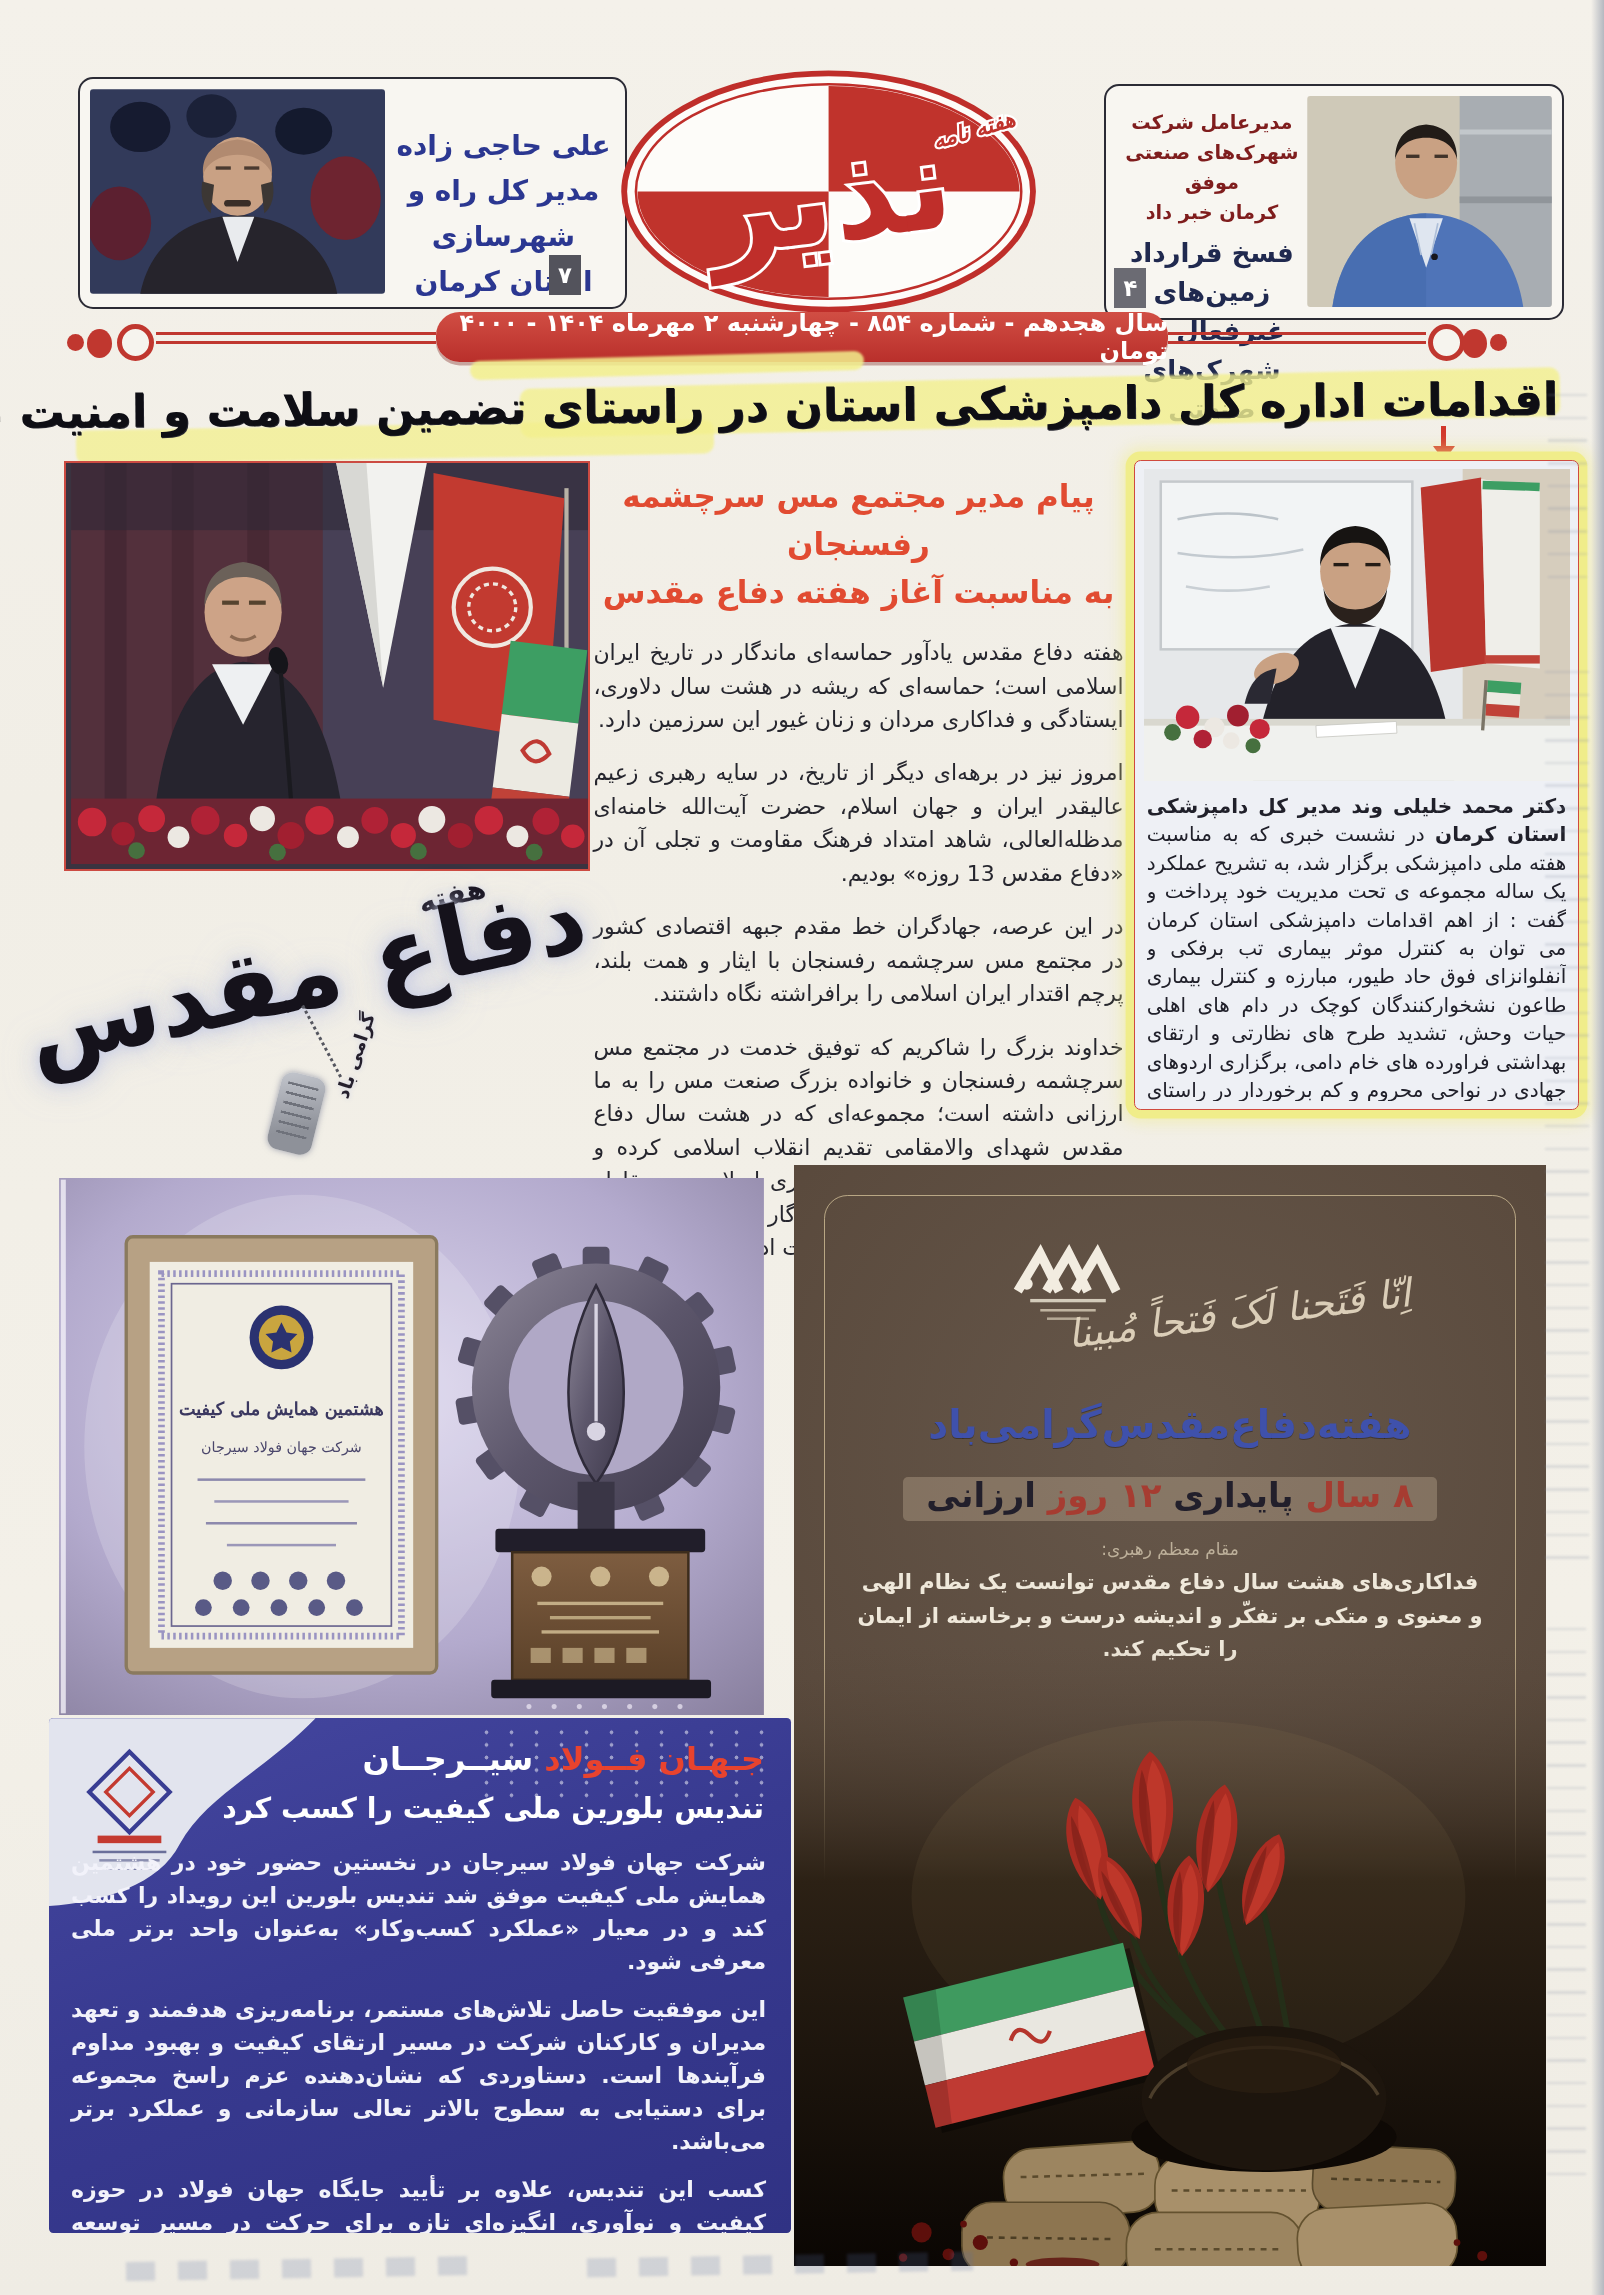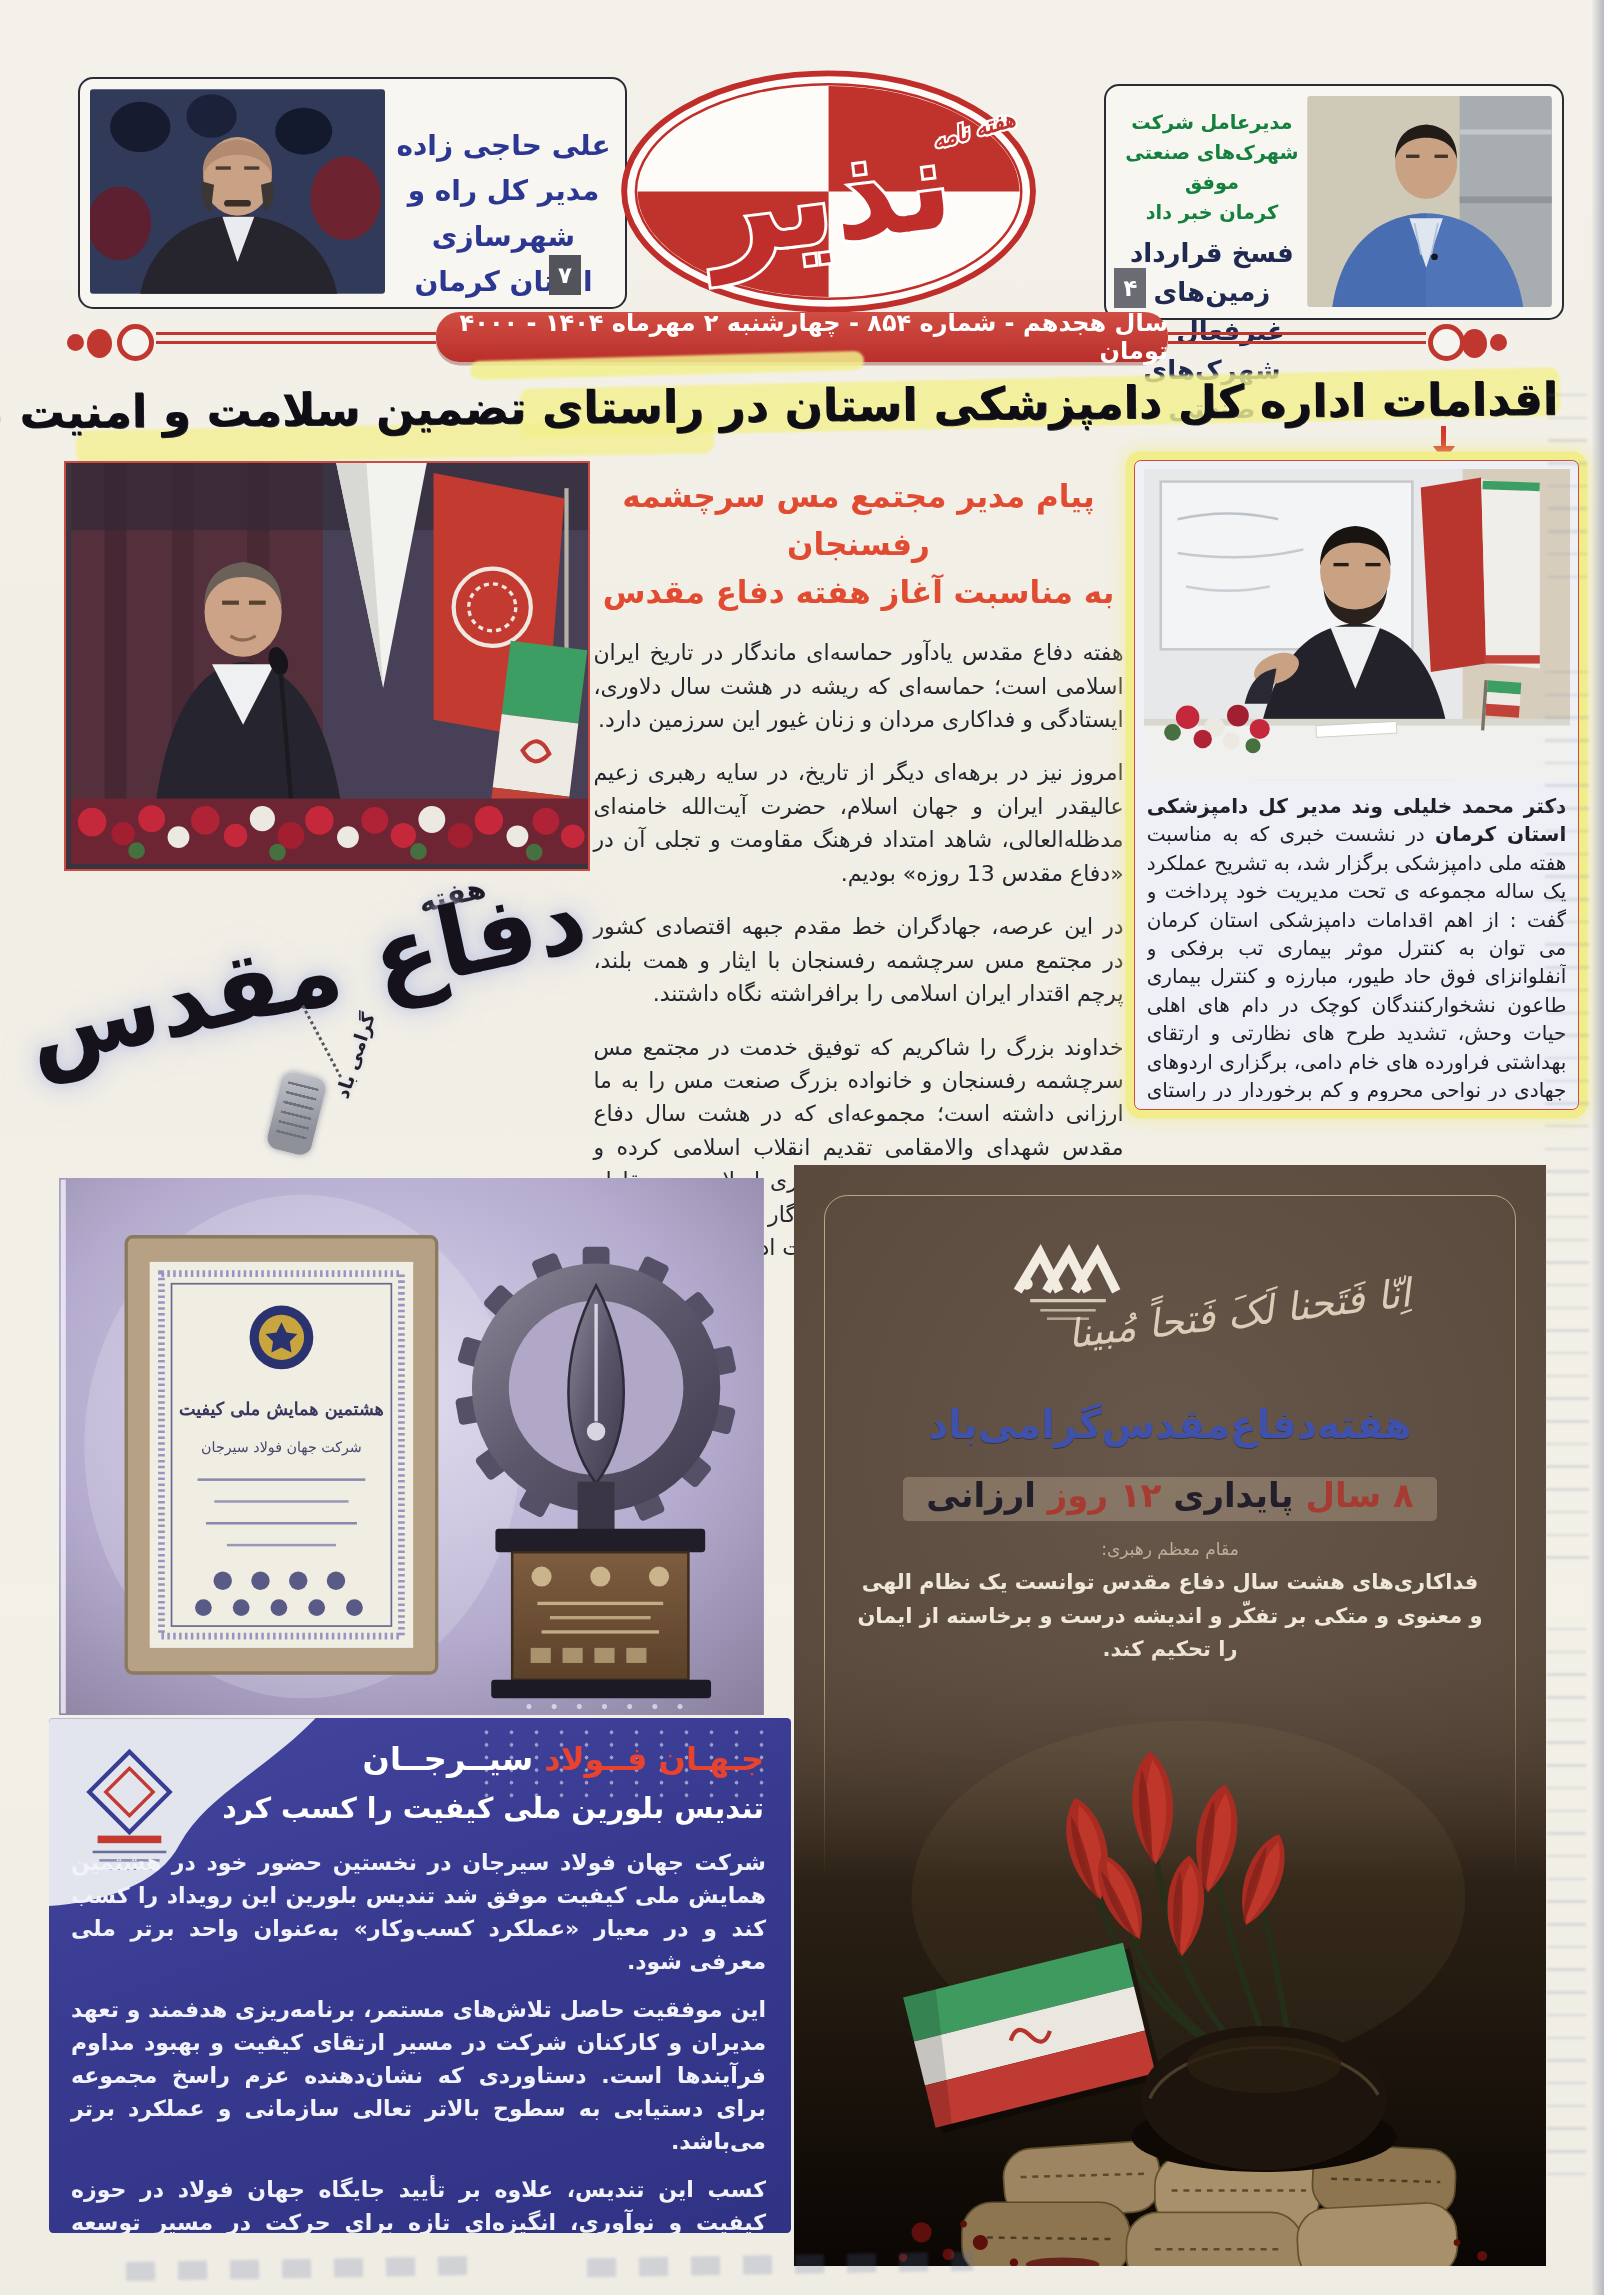--- a/index.html
+++ b/index.html
@@ -12,21 +12,21 @@
   #mh-left{left:78px;top:77px;width:545px;height:228px;}
   #mh-left .photo{position:absolute;left:10px;top:10px;width:295px;height:205px;overflow:hidden;border-radius:3.4px;}
   #mh-left .ttl{position:absolute;left:312px;right:10px;top:44px;text-align:center;
     color:#2b3791;font-weight:bold;font-size:28px;line-height:1.62;}
   .page-badge{position:absolute;width:32px;height:40px;background:#53535c;color:#fff;
     display:flex;align-items:center;justify-content:center;font-size:22.7px;font-weight:bold;}
   #mh-left .page-badge{right:44px;bottom:11.7px;}
   #mh-right{left:1104px;top:84px;width:456px;height:232px;}
   #mh-right .photo{position:absolute;right:10px;top:10px;width:245px;height:211px;overflow:hidden;border-radius:3.4px;}
   #mh-right .txt{position:absolute;left:8.4px;width:195px;top:22px;text-align:center;}
-  #mh-right .kicker{color:#15803d;font-weight:bold;font-size:19.3px;line-height:1.55;}
+  #mh-right .kicker{color:#7f1d1d;font-weight:bold;font-size:19.3px;line-height:1.55;}
   #mh-right .ttl{color:#20294f;font-weight:900;font-size:26px;line-height:1.5;margin-top:6.7px;}
   #mh-right .page-badge{left:8.4px;bottom:10px;background:#6b6b73;}
   #logo{left:617px;top:65px;width:424px;height:253px;}
   
   .rline{position:absolute;height:2.5px;background:#c0372f;}
   .orn{position:absolute;background:#c0372f;border-radius:50%;}
   .orn.ring{background:#f6f4ee;border:5px solid #c0372f;}
   #dateband{position:absolute;left:436px;top:312px;width:732px;height:50px;border-radius:23.5px;
     background:linear-gradient(180deg,#d14e44,#b92f2b);box-shadow:0 3.4px 0 rgba(120,25,20,.35);
     color:#fff;font-weight:bold;font-size:24px;display:flex;align-items:center;justify-content:center;}

